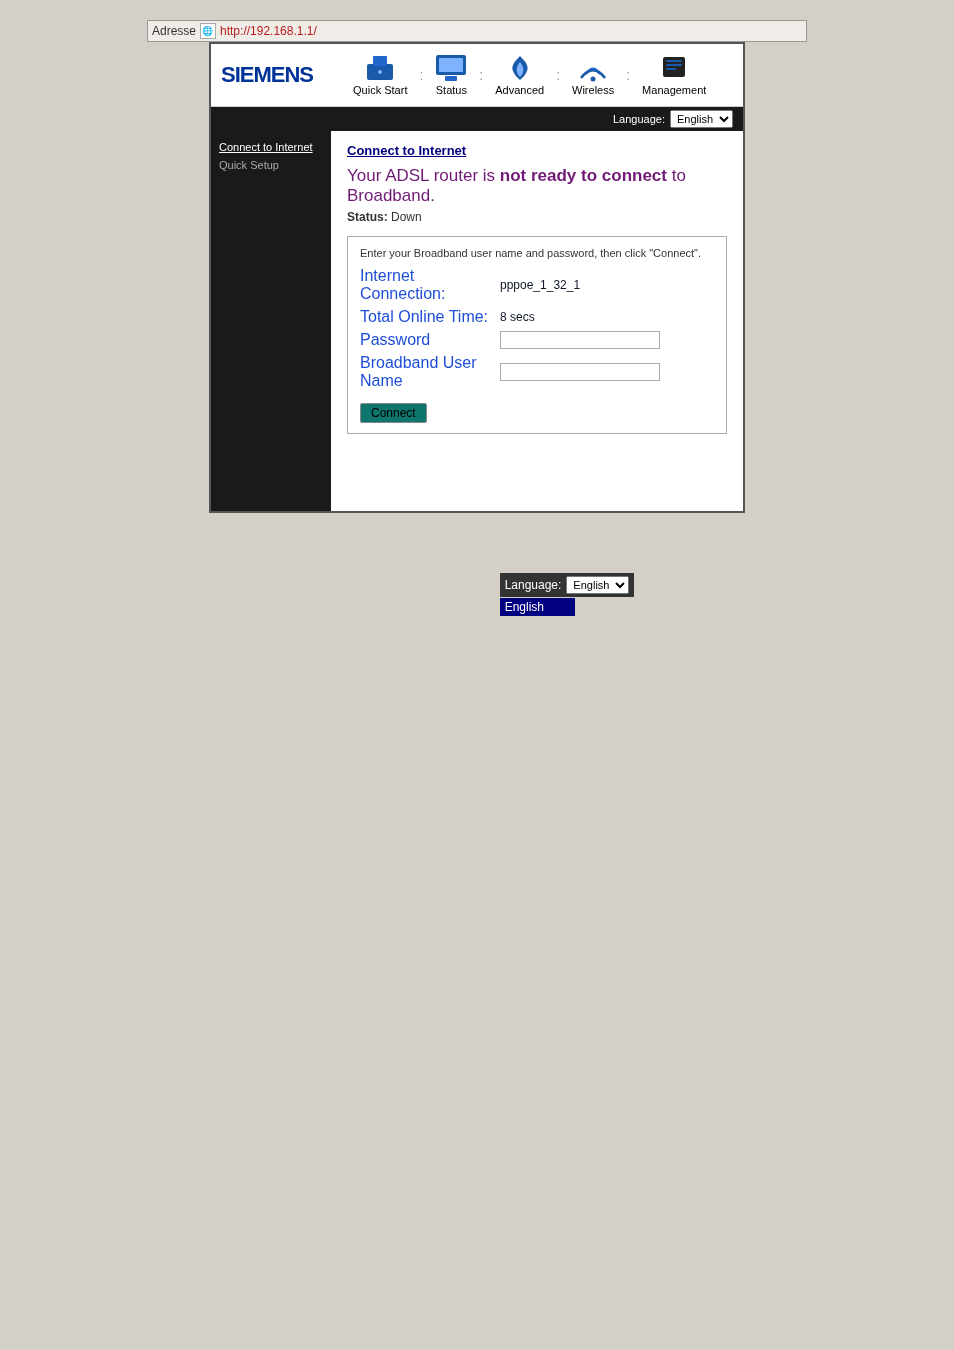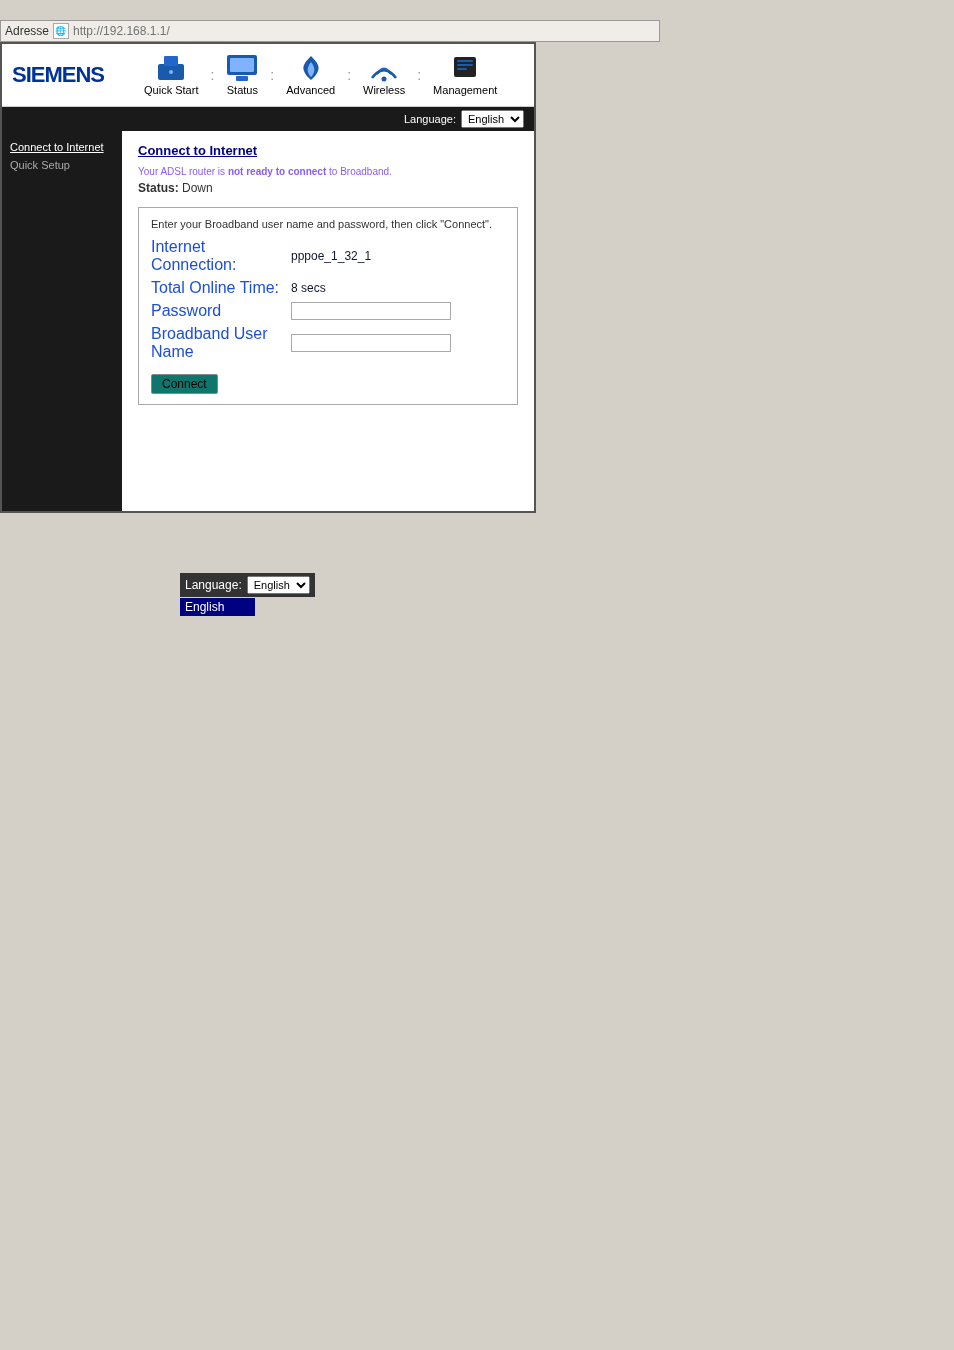--- a/index.html
+++ b/index.html
@@ -7,20 +7,21 @@
       background: #d4d0c8;
       font-family: Arial, sans-serif;
       font-size: 13px;
       width: 954px;
       min-height: 1350px;
     }
 
     .page-wrapper {
       display: flex;
       flex-direction: column;
+      align-items: center;
       padding: 20px 0;
     }
 
     
     .address-bar {
       width: 660px;
       background: #f0ede8;
       border: 1px solid #999;
       display: flex;
       align-items: center;
@@ -40,21 +41,21 @@
       background: #fff;
       border: 1px solid #aaa;
       display: inline-flex;
       align-items: center;
       justify-content: center;
       font-size: 9px;
       color: #1a4a8a;
     }
     .address-url {
       font-size: 12px;
-      color: #737373;
+      color: #b91c1c;
     }
 
     
     .router-frame {
       width: 536px;
       border: 2px solid #555;
       background: #fff;
     }
 
     
@@ -157,23 +158,23 @@
       background: #fff;
     }
     .content-title {
       font-size: 13px;
       font-weight: bold;
       color: #000080;
       text-decoration: underline;
       margin-bottom: 8px;
     }
     .status-text {
-      font-size: 10px;
+      font-size: 17px;
       margin-bottom: 4px;
-      color: #8b5cf6;
+      color: #701a75;
     }
     .status-text b {
       font-weight: bold;
     }
     .status-down {
       font-size: 12px;
       margin-bottom: 12px;
       color: #333;
     }
 

